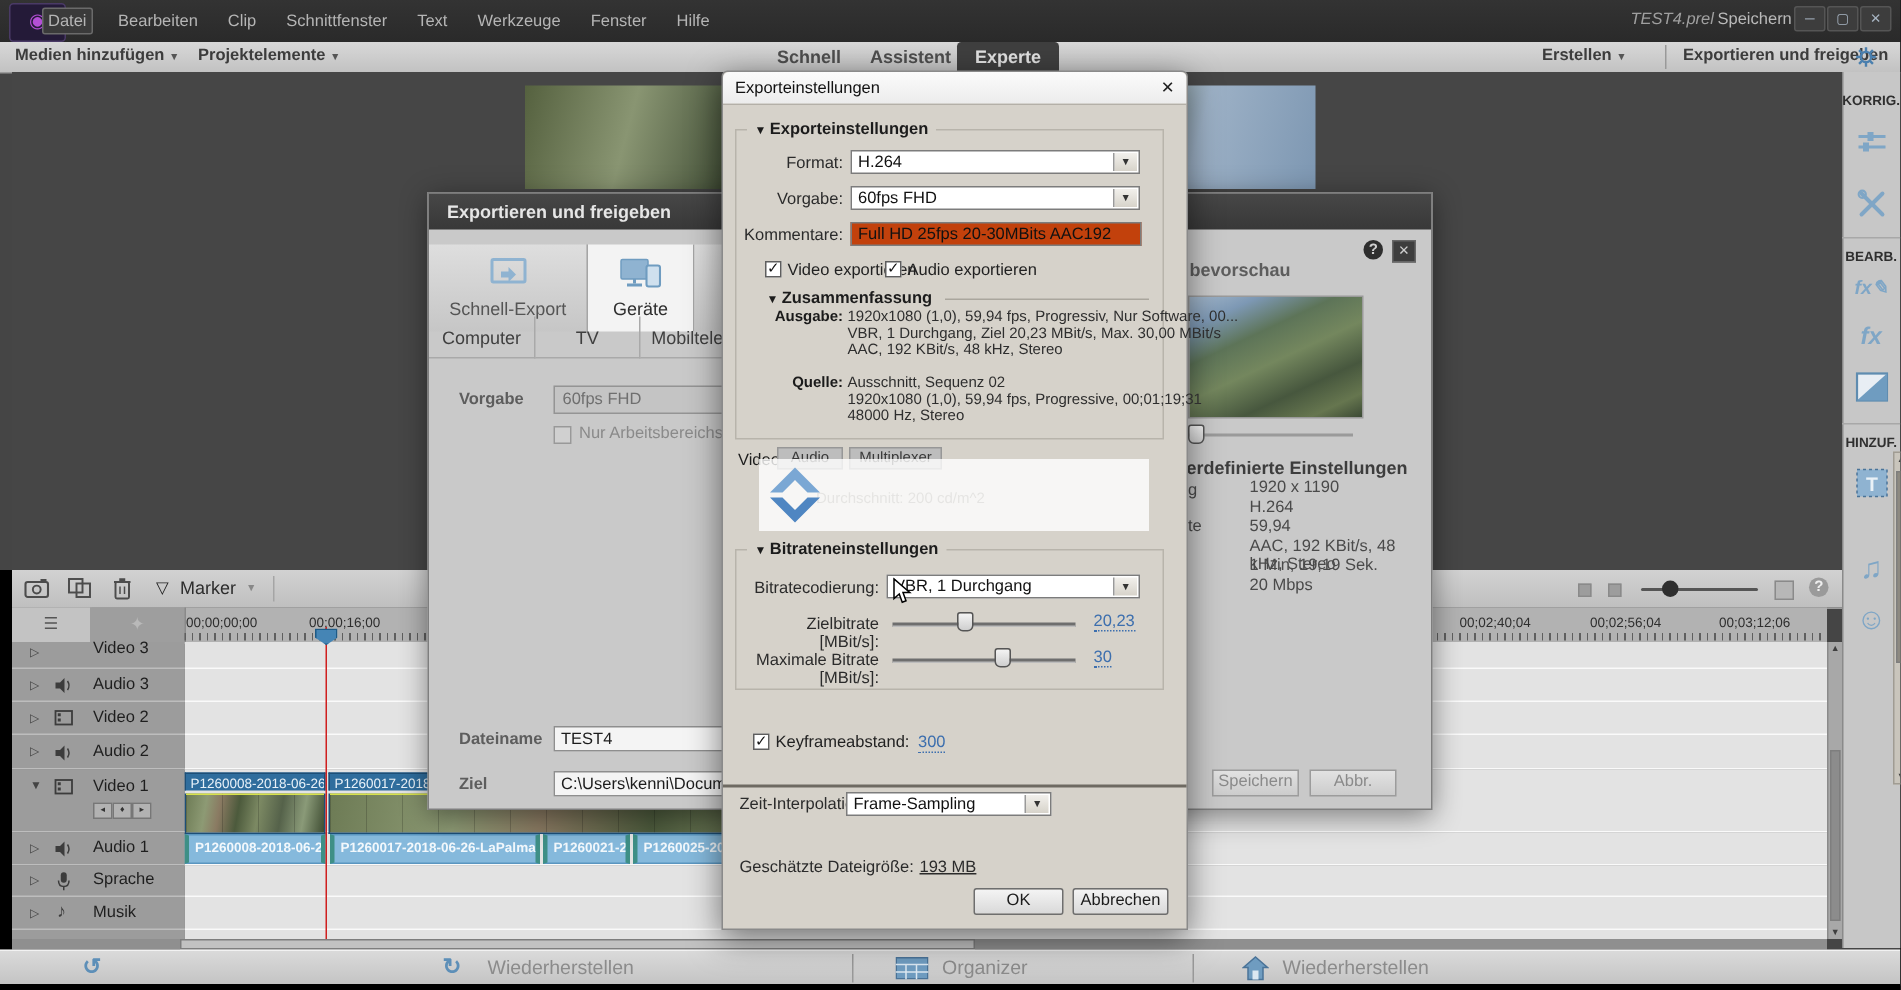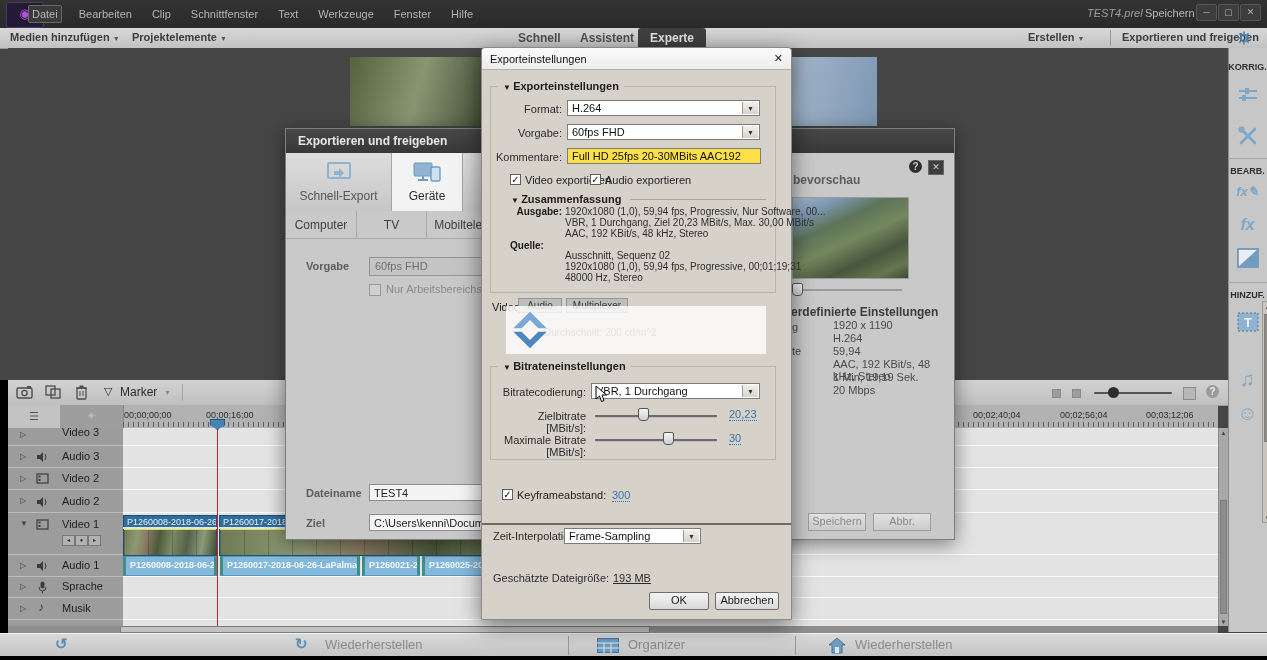--- a/index.html
+++ b/index.html
@@ -80,21 +80,21 @@
   
   .bottombar{left:0;top:633px;width:1267px;height:23px;background:linear-gradient(#dadada,#c3c3c3);border-top:1px solid #f2f2f2;}
   .bb-lbl{color:#8b8b8b;font-size:13px;top:3px;}
   .bb-ic{color:#5d8fb8;font-size:15px;font-weight:bold;top:1px;}
   .blackstrip{background:#000;}
 
   
   .xpanel{left:285px;top:128px;width:670px;height:412px;background:#c9c9c9;border:1px solid #7e7e7e;box-sizing:border-box;
     box-shadow:0 4px 18px rgba(0,0,0,.45);z-index:10;}
   .xp-hdr{left:0;top:0;width:100%;height:24px;background:linear-gradient(#474747,#383838);color:#e6e6e6;font-size:12px;font-weight:bold;line-height:24px;padding-left:12px;box-sizing:border-box;}
-  .xp-tab{top:24px;height:58px;box-sizing:border-box;border-right:1px solid #a5a5a5;background:linear-gradient(#dedede,#c6c6c6);text-align:center;}
+  .xp-tab{top:34px;height:58px;box-sizing:border-box;border-right:1px solid #a5a5a5;background:linear-gradient(#dedede,#c6c6c6);text-align:center;}
   .xp-tab.active{background:#f3f3f3;}
   .xp-tab .lbl{position:absolute;bottom:8px;width:100%;font-size:12px;color:#555;}
   .xp-tab.active .lbl{color:#2e2e2e;}
   .xp-subtab{top:82px;height:28px;box-sizing:border-box;border-right:1px solid #a9a9a9;border-bottom:1px solid #a9a9a9;text-align:center;line-height:28px;font-size:12px;color:#3f3f3f;}
   .xp-lbl{font-size:11px;font-weight:bold;color:#5d5d5d;}
   .xp-dd{background:#c4c4c4;border:1px solid #949494;font-size:11px;color:#6f6f6f;line-height:17px;padding-left:5px;box-sizing:border-box;}
   .xp-input{background:#f4f4f4;border:1px solid #8e8e8e;font-size:11px;color:#1c1c1c;font-family:"Liberation Sans",sans-serif;padding:0 0 0 4px;height:17px;box-sizing:border-box;}
   .xp-val{font-size:11px;color:#4a4a4a;}
   .xp-btn{background:linear-gradient(#e2e2e2,#cccccc);border:1px solid #9c9c9c;font-size:11px;color:#8a8a8a;text-align:center;line-height:15px;}
   .xp-preview{background:linear-gradient(155deg,#a4b8cc 0%,#7d98b4 16%,#5d7458 34%,#74875e 52%,#47573e 72%,#66764f 88%,#3c4a35 100%);border:1px solid #9a9a9a;}
@@ -102,21 +102,21 @@
   
   .dlg{left:481px;top:47px;width:311px;height:573px;background:#d6d2ca;border:1px solid #8a8a8a;border-radius:4px 4px 0 0;box-sizing:border-box;
     box-shadow:0 6px 22px rgba(0,0,0,.5);z-index:20;}
   .dlg-title{left:0;top:0;width:100%;height:22px;background:linear-gradient(#fbfbfb,#ececec);border-bottom:1px solid #b4b0a8;border-radius:4px 4px 0 0;
     color:#111;font-size:11px;line-height:22px;padding-left:8px;box-sizing:border-box;}
   .grp{border:1px solid #b8b4ab;}
   .grp-hdr{position:absolute;top:-7px;left:7px;background:#d6d2ca;padding:0 5px;font-size:11px;font-weight:bold;color:#1c1c1c;}
   .dl{font-size:11px;color:#2b2b2b;text-align:right;}
   .dd{background:#fff;border:1px solid #7c7c7c;font-size:11px;color:#111;line-height:14px;padding-left:4px;box-sizing:border-box;}
   .dd-arr{position:absolute;right:1px;top:1px;bottom:1px;width:15px;background:linear-gradient(#f2f0ec,#d7d3ca);border-left:1px solid #9a9a9a;text-align:center;font-size:7px;color:#333;line-height:13px;}
-  .inp{background:#fde047;border:1px solid #7c7c7c;font-size:11px;color:#111;font-family:"Liberation Sans",sans-serif;height:16px;padding:0 0 0 4px;box-sizing:border-box;}
+  .inp{background:#c2410c;border:1px solid #7c7c7c;font-size:11px;color:#111;font-family:"Liberation Sans",sans-serif;height:16px;padding:0 0 0 4px;box-sizing:border-box;}
   .cb{width:11px;height:11px;background:#fff;border:1px solid #5e5e5e;font-size:10px;color:#111;line-height:10px;text-align:center;box-sizing:border-box;}
   .cblbl{font-size:11px;color:#222;}
   .sum-lbl{font-size:10px;font-weight:bold;color:#1a1a1a;text-align:right;}
   .sum-ln{font-size:10px;color:#2e2e2e;white-space:nowrap;}
   .hline{height:1px;background:#aaa69d;}
   .dtab{background:#bdbdbd;border:1px solid #979797;font-size:10px;color:#3a3a3a;text-align:center;line-height:13px;box-sizing:border-box;}
   .sl-track{height:2px;background:#6e6e6e;border-bottom:1px solid #bdbdbd;}
   .sl-thumb{width:11px;height:13px;background:linear-gradient(#f4f4f4,#cfcfcf);border:1px solid #555;border-radius:2px 2px 4px 4px;box-sizing:border-box;}
   .lnk{font-size:11px;color:#3d6fae;border-bottom:1px dotted #3d6fae;}
   .btn{background:linear-gradient(#f4f4f4,#d9d9d9);border:1px solid #6e6e6e;border-radius:2px;font-size:11px;color:#1c1c1c;text-align:center;line-height:15px;}
@@ -450,21 +450,21 @@
     <span class="abs cb" style="left:28px;top:126px;">✓</span>
     <span class="abs cblbl" style="left:43px;top:126px;">Video exportieren</span>
     <span class="abs cb" style="left:108px;top:126px;">✓</span>
     <span class="abs cblbl" style="left:123px;top:126px;">Audio exportieren</span>
     <span class="abs b" style="left:29px;top:145px;font-size:11px;color:#1c1c1c;"><span style="font-size:8px;">▼ </span><span>Zusammenfassung</span></span>
     <div class="abs hline" style="left:148px;top:151px;width:136px;"></div>
     <span class="abs sum-lbl" style="left:10px;top:158px;width:70px;">Ausgabe:</span>
     <span class="abs sum-ln" style="left:83px;top:158px;">1920x1080 (1,0), 59,94 fps, Progressiv, Nur Software, 00...</span>
     <span class="abs sum-ln" style="left:83px;top:169px;">VBR, 1 Durchgang, Ziel 20,23 MBit/s, Max. 30,00 MBit/s</span>
     <span class="abs sum-ln" style="left:83px;top:180px;">AAC, 192 KBit/s, 48 kHz, Stereo</span>
-    <span class="abs sum-lbl" style="left:10px;top:192px;width:70px;text-align:center;">Quelle:</span>
+    <span class="abs sum-lbl" style="left:10px;top:202px;width:70px;">Quelle:</span>
     <span class="abs sum-ln" style="left:83px;top:202px;">Ausschnitt, Sequenz 02</span>
     <span class="abs sum-ln" style="left:83px;top:213px;">1920x1080 (1,0), 59,94 fps, Progressive, 00;01;19;31</span>
     <span class="abs sum-ln" style="left:83px;top:224px;">48000 Hz, Stereo</span>
 
     <span class="abs" style="left:10px;top:253px;font-size:11px;color:#1c1c1c;">Video</span>
     <div class="abs dtab" style="left:36px;top:250px;width:44px;height:15px;">Audio</div>
     <div class="abs dtab" style="left:84px;top:250px;width:62px;height:15px;">Multiplexer</div>
     <span class="abs" style="left:62px;top:279px;font-size:10px;color:#7e7a72;z-index:2;">Durchschnitt:  200 cd/m^2</span>
 
     <div class="abs wm" style="left:24px;top:258px;width:260px;height:48px;">

